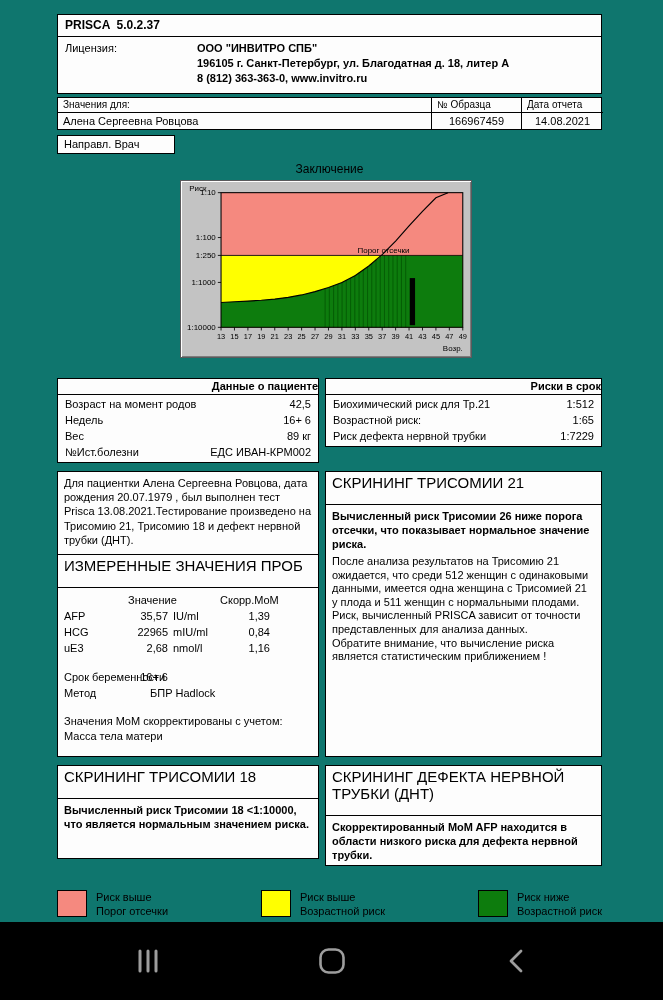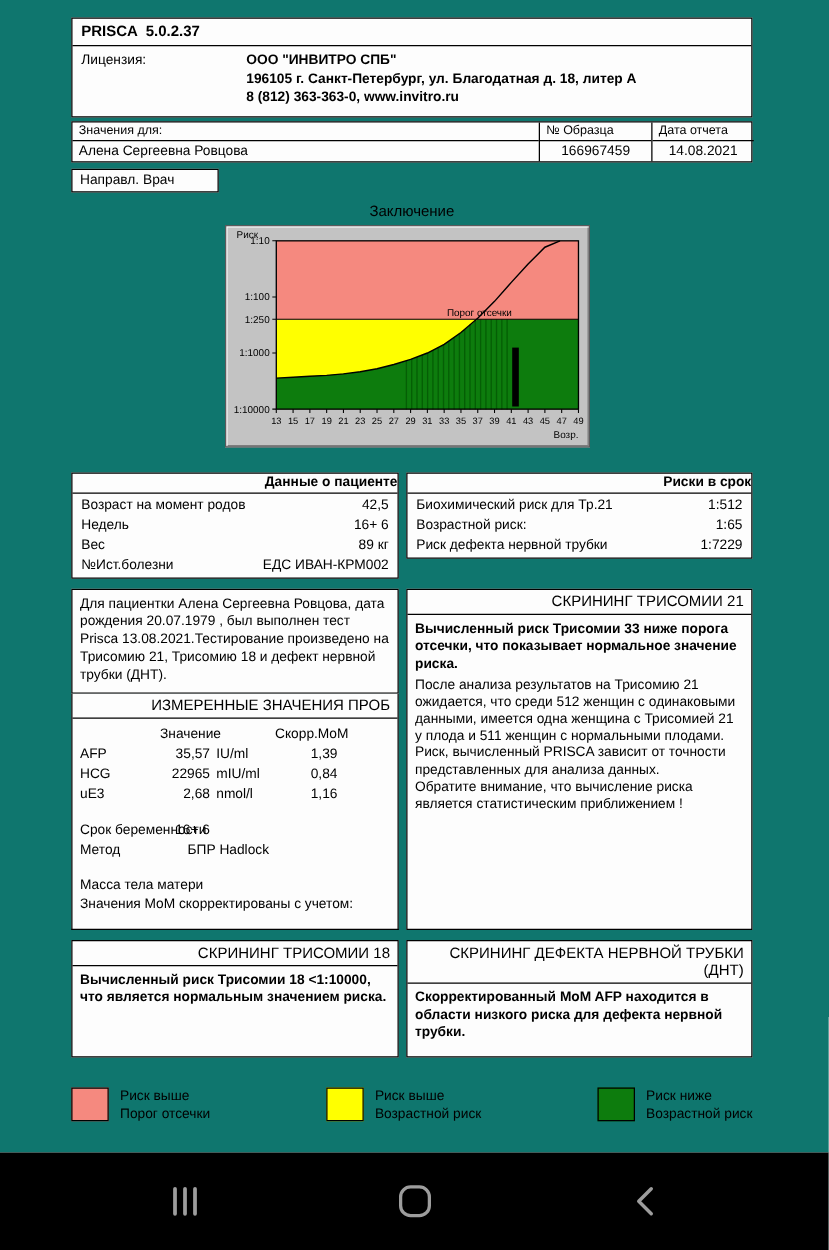--- a/index.html
+++ b/index.html
@@ -33,21 +33,21 @@
   svg text { font-family: "Liberation Sans", "DejaVu Sans", sans-serif; }
 
   
   .columns { margin-top: 20px; display: grid; grid-template-columns: 262px 277px; column-gap: 6px; row-gap: 8px; align-items: start; }
   .tb-title { text-align: right; font-size: 11px; font-weight: bold; border-bottom: 1px solid #000; padding: 1px 0 2px; }
   .kv { display: flex; justify-content: space-between; font-size: 11px; line-height: 16px; padding: 0 7px; }
   .kv-rows { padding: 1px 0 2px; }
 
   .para-box { font-size: 11px; padding: 4px 6px 5px; line-height: 14.2px; min-height: 84px; }
   .meas { border-top: 0; }
-  .meas-title, .scr-title { font-size: 12px; padding: 2px 6px 3px; border-bottom: 1px solid #000; text-align: right; }
+  .meas-title, .scr-title { font-size: 15px; padding: 2px 6px 13px; border-bottom: 1px solid #000; }
   .m-grid { padding: 4px 6px 0; font-size: 11px; }
   .m-head { display: grid; grid-template-columns: 64px 92px 50px; line-height: 16px; }
   .h-mom { text-align: right; }
   .m-row { display: grid; grid-template-columns: 64px 40px 62px 40px; line-height: 16px; }
   .m-val { text-align: right; white-space: nowrap; }
   .m-unit { padding-left: 5px; }
   .m-mom { text-align: right; }
   .m-name { white-space: nowrap; }
   .m-extra { margin-top: 13px; }
   .m-val-l { grid-column: 2 / 5; padding-left: 22px; }
@@ -263,29 +263,29 @@
               <span class="m-val">16+ 6</span>
               <span></span>
                 <span></span>
             </div>
             <div class="m-row">
               <span class="m-name">Метод</span>
               <span class="m-val-l">БПР Hadlock</span>
             </div>
           </div>
           <div class="m-note">
+            <div>Значения MoM скорректированы с учетом:</div>
             <div>Масса тела матери</div>
-            <div>Значения MoM скорректированы с учетом:</div>
           </div>
         </div>
       </div>
 
       <div class="bx stretch">
         <div class="scr-title">СКРИНИНГ ТРИСОМИИ 21</div>
-        <div class="scr-bold">Вычисленный риск Трисомии 33 ниже порога отсечки, что показывает нормальное значение риска.</div>
+        <div class="scr-bold">Вычисленный риск Трисомии 26 ниже порога отсечки, что показывает нормальное значение риска.</div>
         <div class="scr-body">
           <div>После анализа результатов на Трисомию 21 ожидается, что среди 512 женщин с одинаковыми данными, имеется одна женщина с Трисомией 21 у плода и 511 женщин с нормальными плодами.</div>
           <div>Риск, вычисленный PRISCA зависит от точности представленных для анализа данных.</div>
           <div>Обратите внимание, что вычисление риска является статистическим приближением !</div>
         </div>
       </div>
 
       <div class="bx b-box">
         <div class="scr-title">СКРИНИНГ ТРИСОМИИ 18</div>
         <div class="scr-bold">Вычисленный риск Трисомии 18 &lt;1:10000, что является нормальным значением риска.</div>

